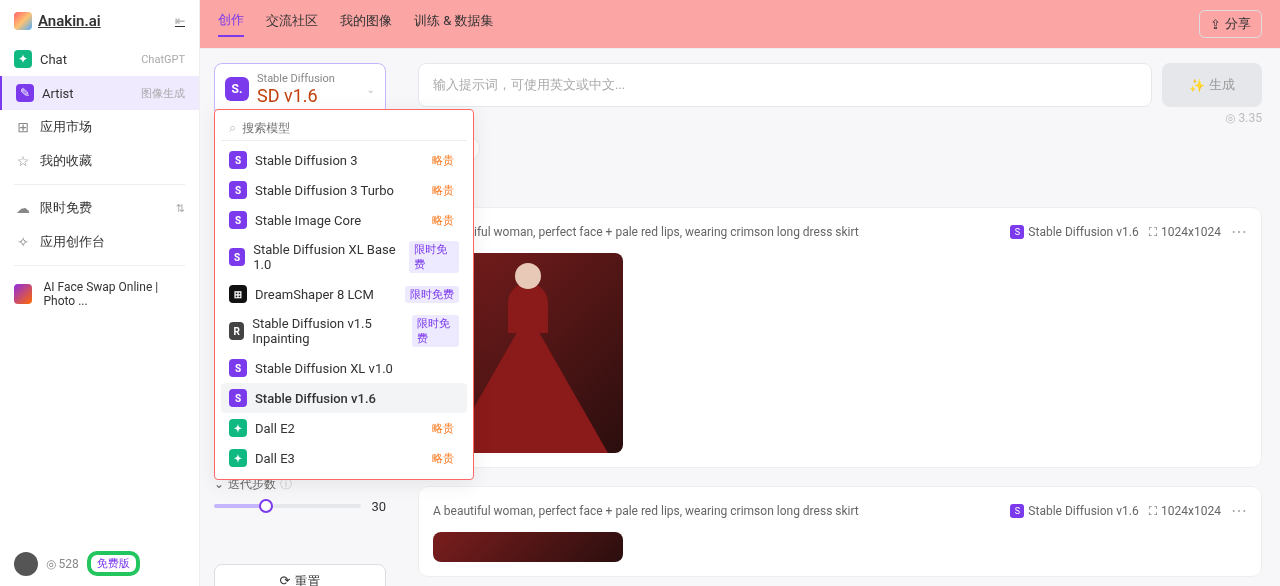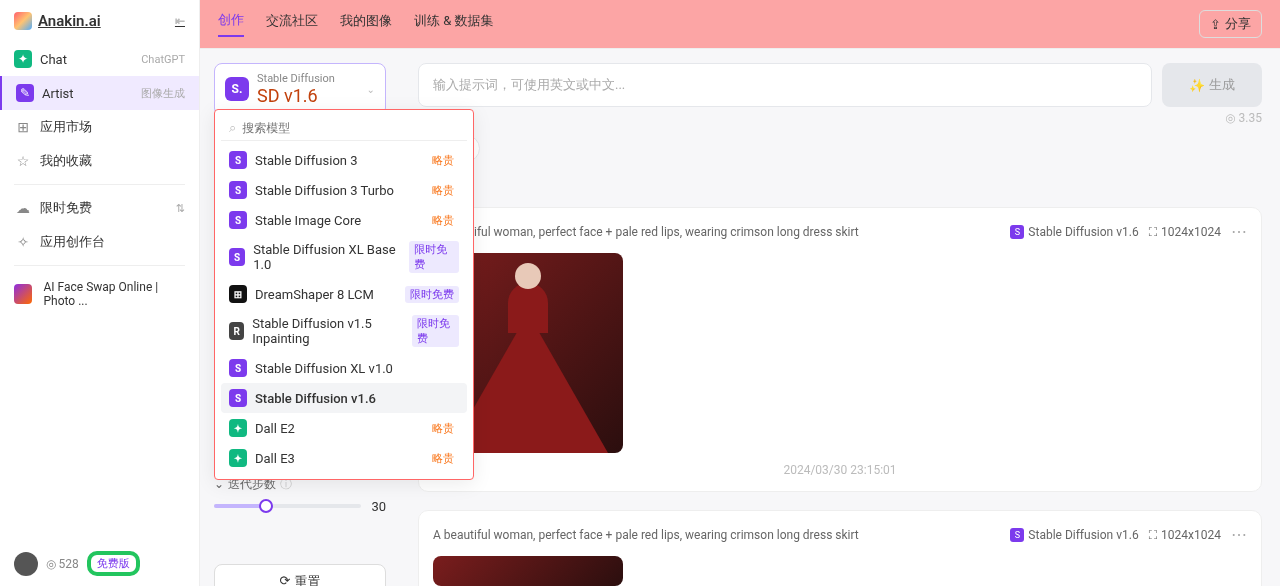--- a/index.html
+++ b/index.html
@@ -266,21 +266,20 @@
               <span>⛶</span>
               <span>1024x1024</span>
             </span>
           <span class="dots">⋯</span>
         </div>
         <div class="thumb-img">
           <div class="dress"></div>
             <div class="torso"></div>
             <div class="head-c"></div>
         </div>
-        <div class="timestamp">2024/03/30 23:15:01</div>
       </div>
 
       <div class="card">
         <div class="card-head">
           <span>A beautiful woman, perfect face + pale red lips, wearing crimson long dress skirt</span>
           <span class="spacer"></span>
           <span class="pill">
               <span class="pill-icon">S</span>
               <span>Stable Diffusion v1.6</span>
             </span>

